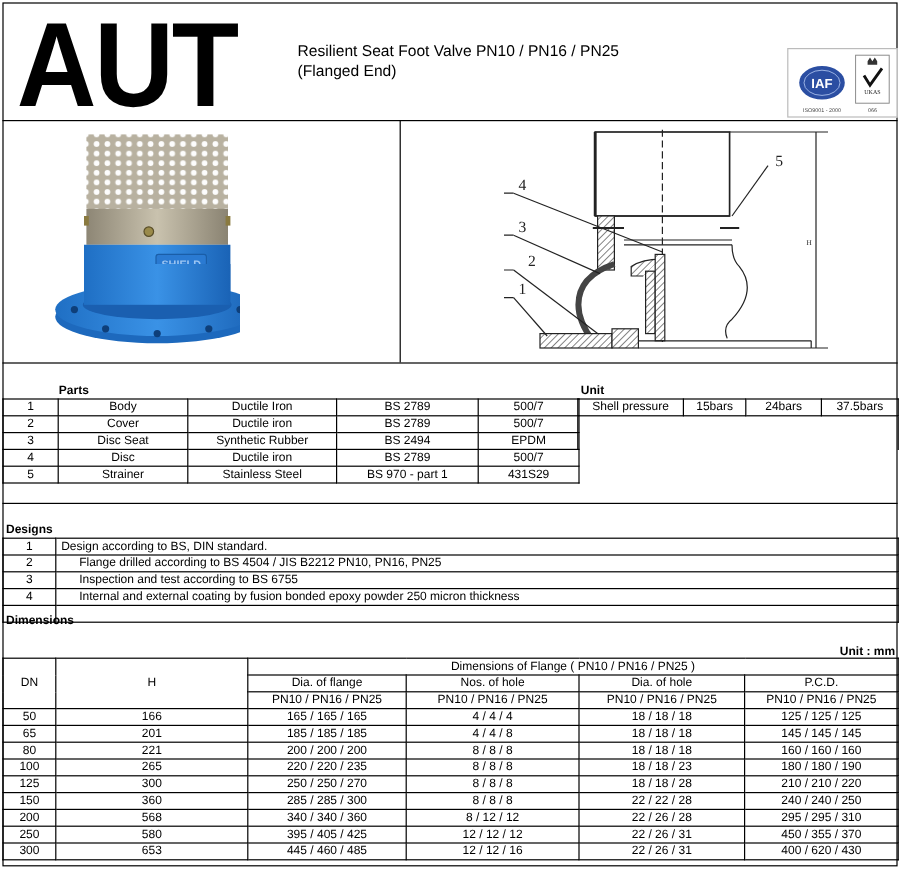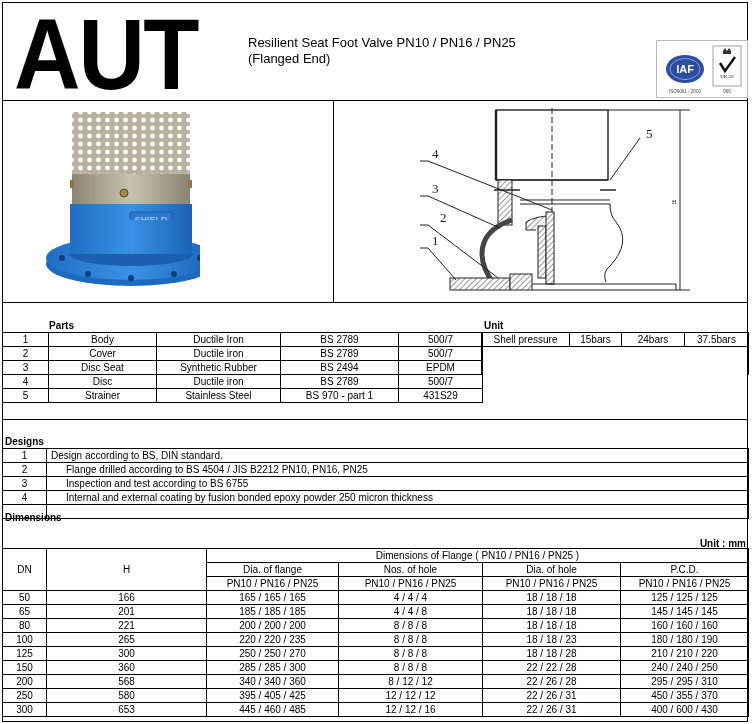--- a/index.html
+++ b/index.html
@@ -342,16 +342,16 @@
         <td>12 / 12 / 12</td>
         <td>22 / 26 / 31</td>
         <td>450 / 355 / 370</td>
       </tr>
   <tr>
         <td>300</td>
         <td>653</td>
         <td>445 / 460 / 485</td>
         <td>12 / 12 / 16</td>
         <td>22 / 26 / 31</td>
-        <td>400 / 600 / 430</td>
+        <td>400 / 620 / 430</td>
       </tr>
 </tbody>
   </table>
 
 </body></html>

